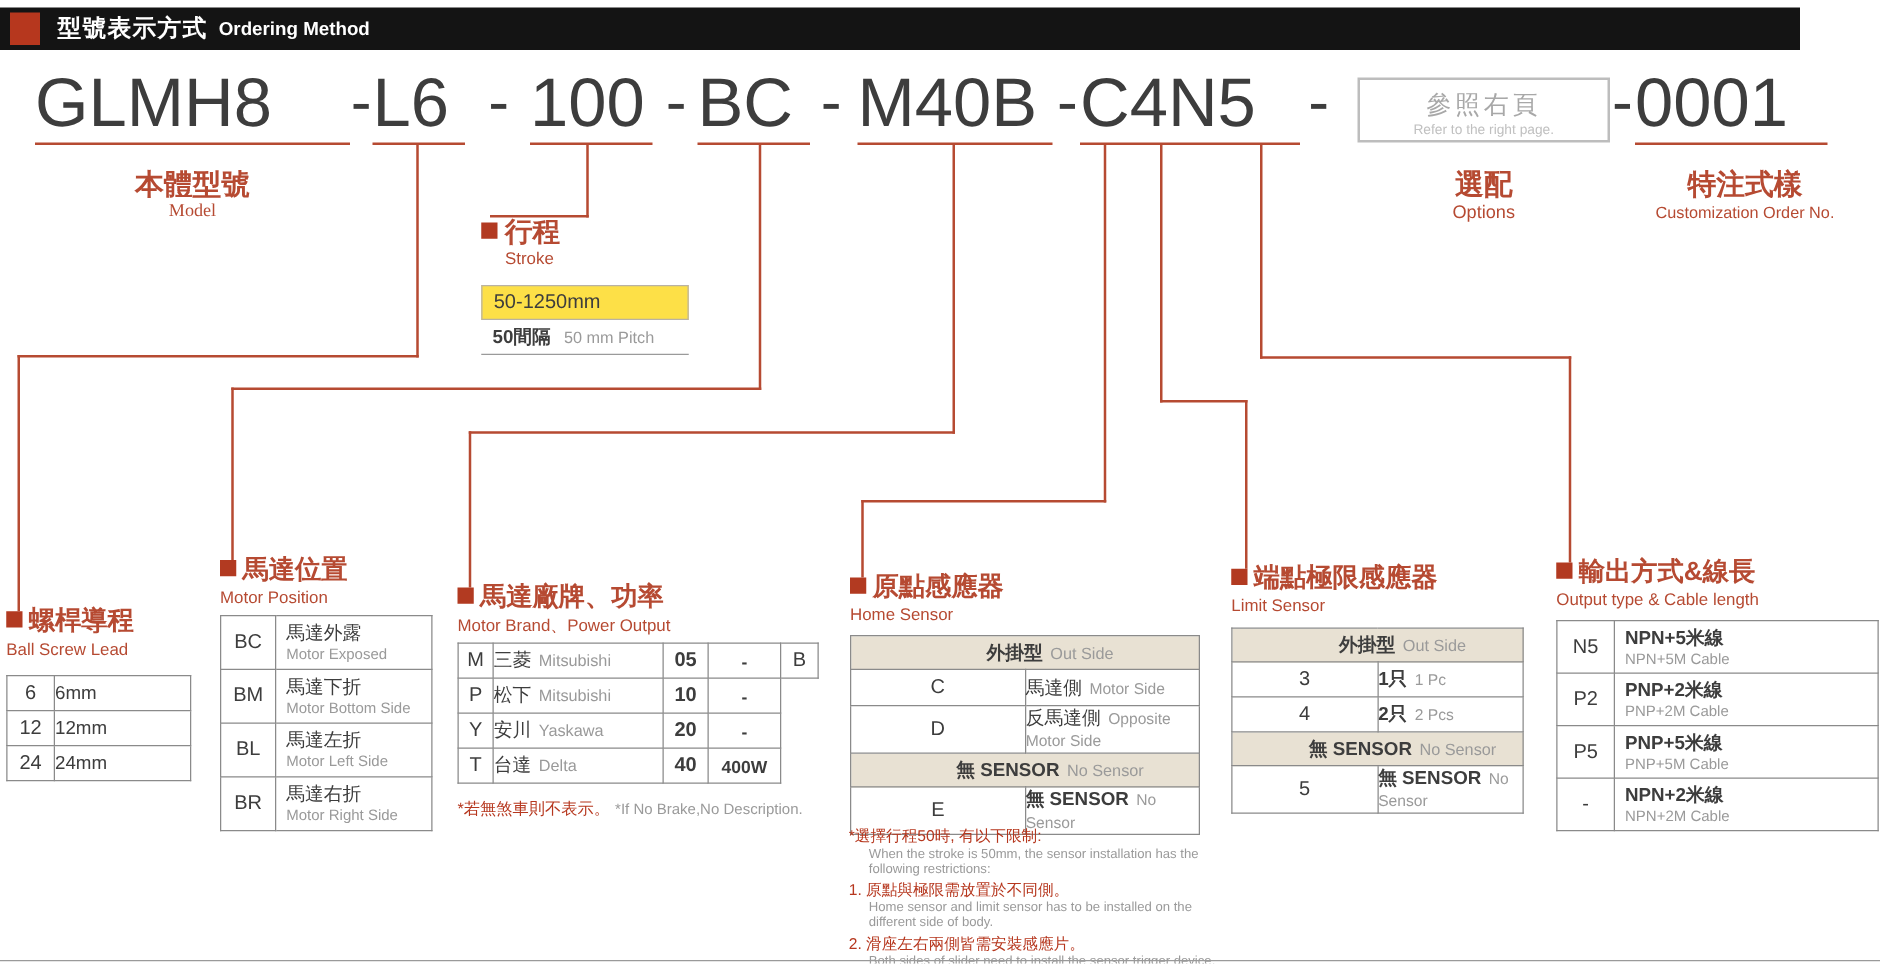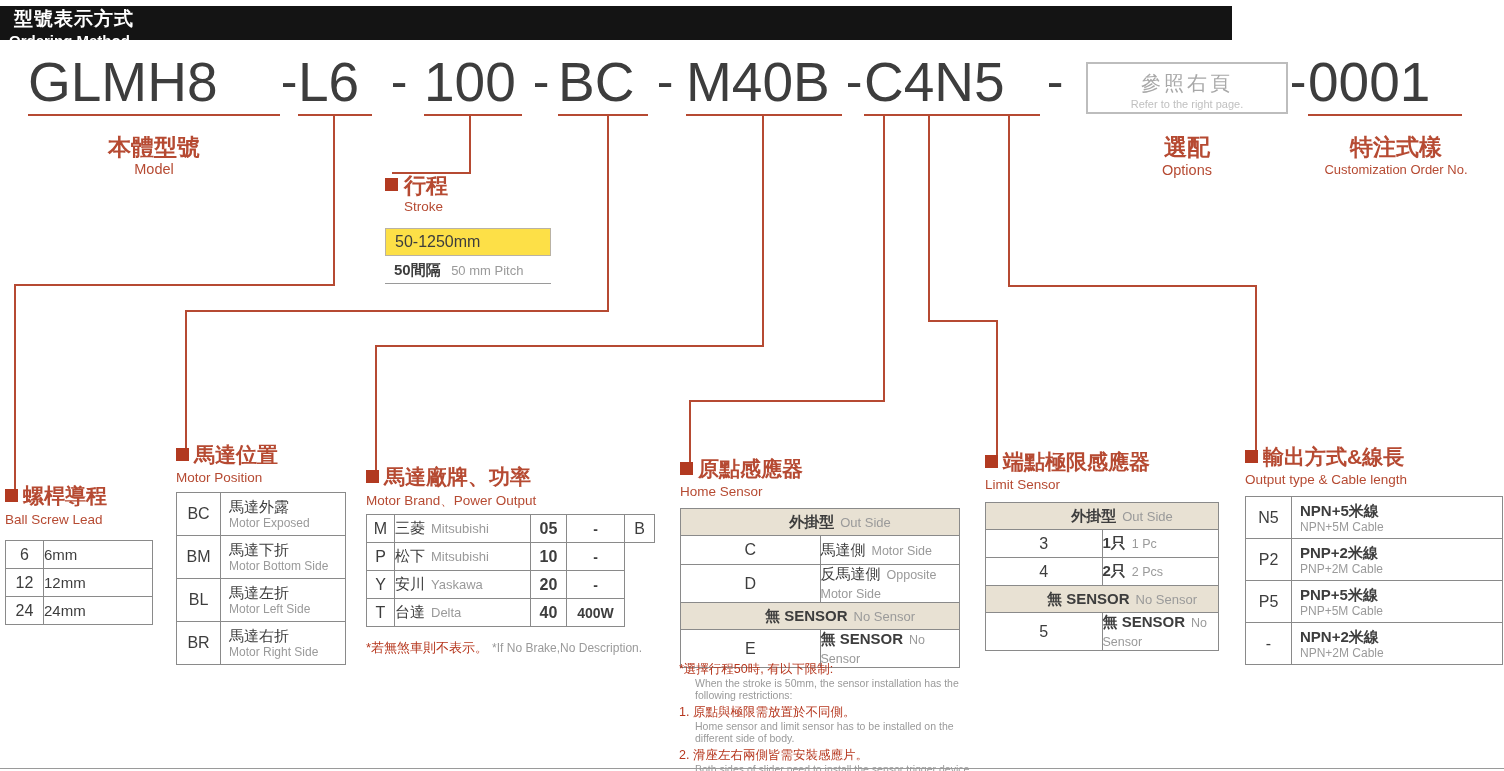--- a/index.html
+++ b/index.html
@@ -1,21 +1,21 @@
 <!DOCTYPE html>
 <html><head>
 <meta charset="utf-8">
 <style>
   * { margin:0; padding:0; box-sizing:border-box; }
   html,body { background:#ffffff; }
   body { font-family:"Liberation Sans","DejaVu Sans",sans-serif; color:#3d3d3d; }
   .page { position:relative; width:1504px; height:771px; background:#fff; overflow:hidden; }
 
   
-  .hdr { position:absolute; left:0; top:6px; width:1232px; height:34px; background:#141414; display:flex; align-items:flex-start;flex-direction:column; }
+  .hdr { position:absolute; left:0; top:6px; width:1440px; height:34px; background:#141414; display:flex; align-items:center; }
   .hdr-sq { width:24px; height:26px; background:#b6371e; margin-left:8px; }
   .hdr-zh { color:#fff; font-size:19px; font-weight:bold; margin-left:14px; letter-spacing:1px; }
   .hdr-en { color:#fff; font-size:15px; font-weight:bold; margin-left:9px; }
 
   
   .seg { position:absolute; top:52px; height:64px; line-height:60px; font-size:55px; color:#3d3d3d;
          text-align:left; border-bottom:2px solid #b64a32; white-space:nowrap; }
   .dash { position:absolute; top:52px; height:64px; line-height:58px; font-size:50px; color:#3d3d3d; text-align:center; }
   .refbox { position:absolute; left:1086px; top:62px; width:202px; height:52px; border:2px solid #bdbdbd; text-align:center; background:#fff; }
   .rb-zh { font-size:20px; color:#a8a8a8; margin-top:6px; letter-spacing:3px; }
@@ -94,21 +94,21 @@
   <div class="seg" style="left:864px;width:176px;">C4N5</div>
   <div class="dash" style="left:1042px;width:26px;">-</div>
   <div class="refbox">
     <div class="rb-zh">參照右頁</div>
     <div class="rb-en">Refer to the right page.</div>
   </div>
   <div class="dash" style="left:1286px;width:24px;">-</div>
   <div class="seg" style="left:1308px;width:154px;">0001</div>
 
   <div class="cap-zh" style="left:28px;top:132px;width:252px;">本體型號</div>
-  <div class="cap-en" style="left:28px;top:161px;width:252px;">Model</div>
+  <div class="cap-en" style="left:28px;top:161px;width:252px;font-family:Liberation Serif, serif;">Model</div>
   <div class="cap-zh" style="left:1086px;top:132px;width:202px;">選配</div>
   <div class="cap-en" style="left:1086px;top:162px;width:202px;">Options</div>
   <div class="cap-zh" style="left:1290px;top:132px;width:212px;">特注式樣</div>
   <div class="cap-en" style="left:1290px;top:162px;width:212px;font-size:13px;">Customization Order No.</div>
 
   <div class="ln" style="left:333px;top:116px;width:2px;height:170px;"></div>
   <div class="ln" style="left:14px;top:284px;width:321px;height:2px;"></div>
   <div class="ln" style="left:14px;top:284px;width:2px;height:205px;"></div>
 
   <div class="ln" style="left:469px;top:116px;width:2px;height:58px;"></div>

